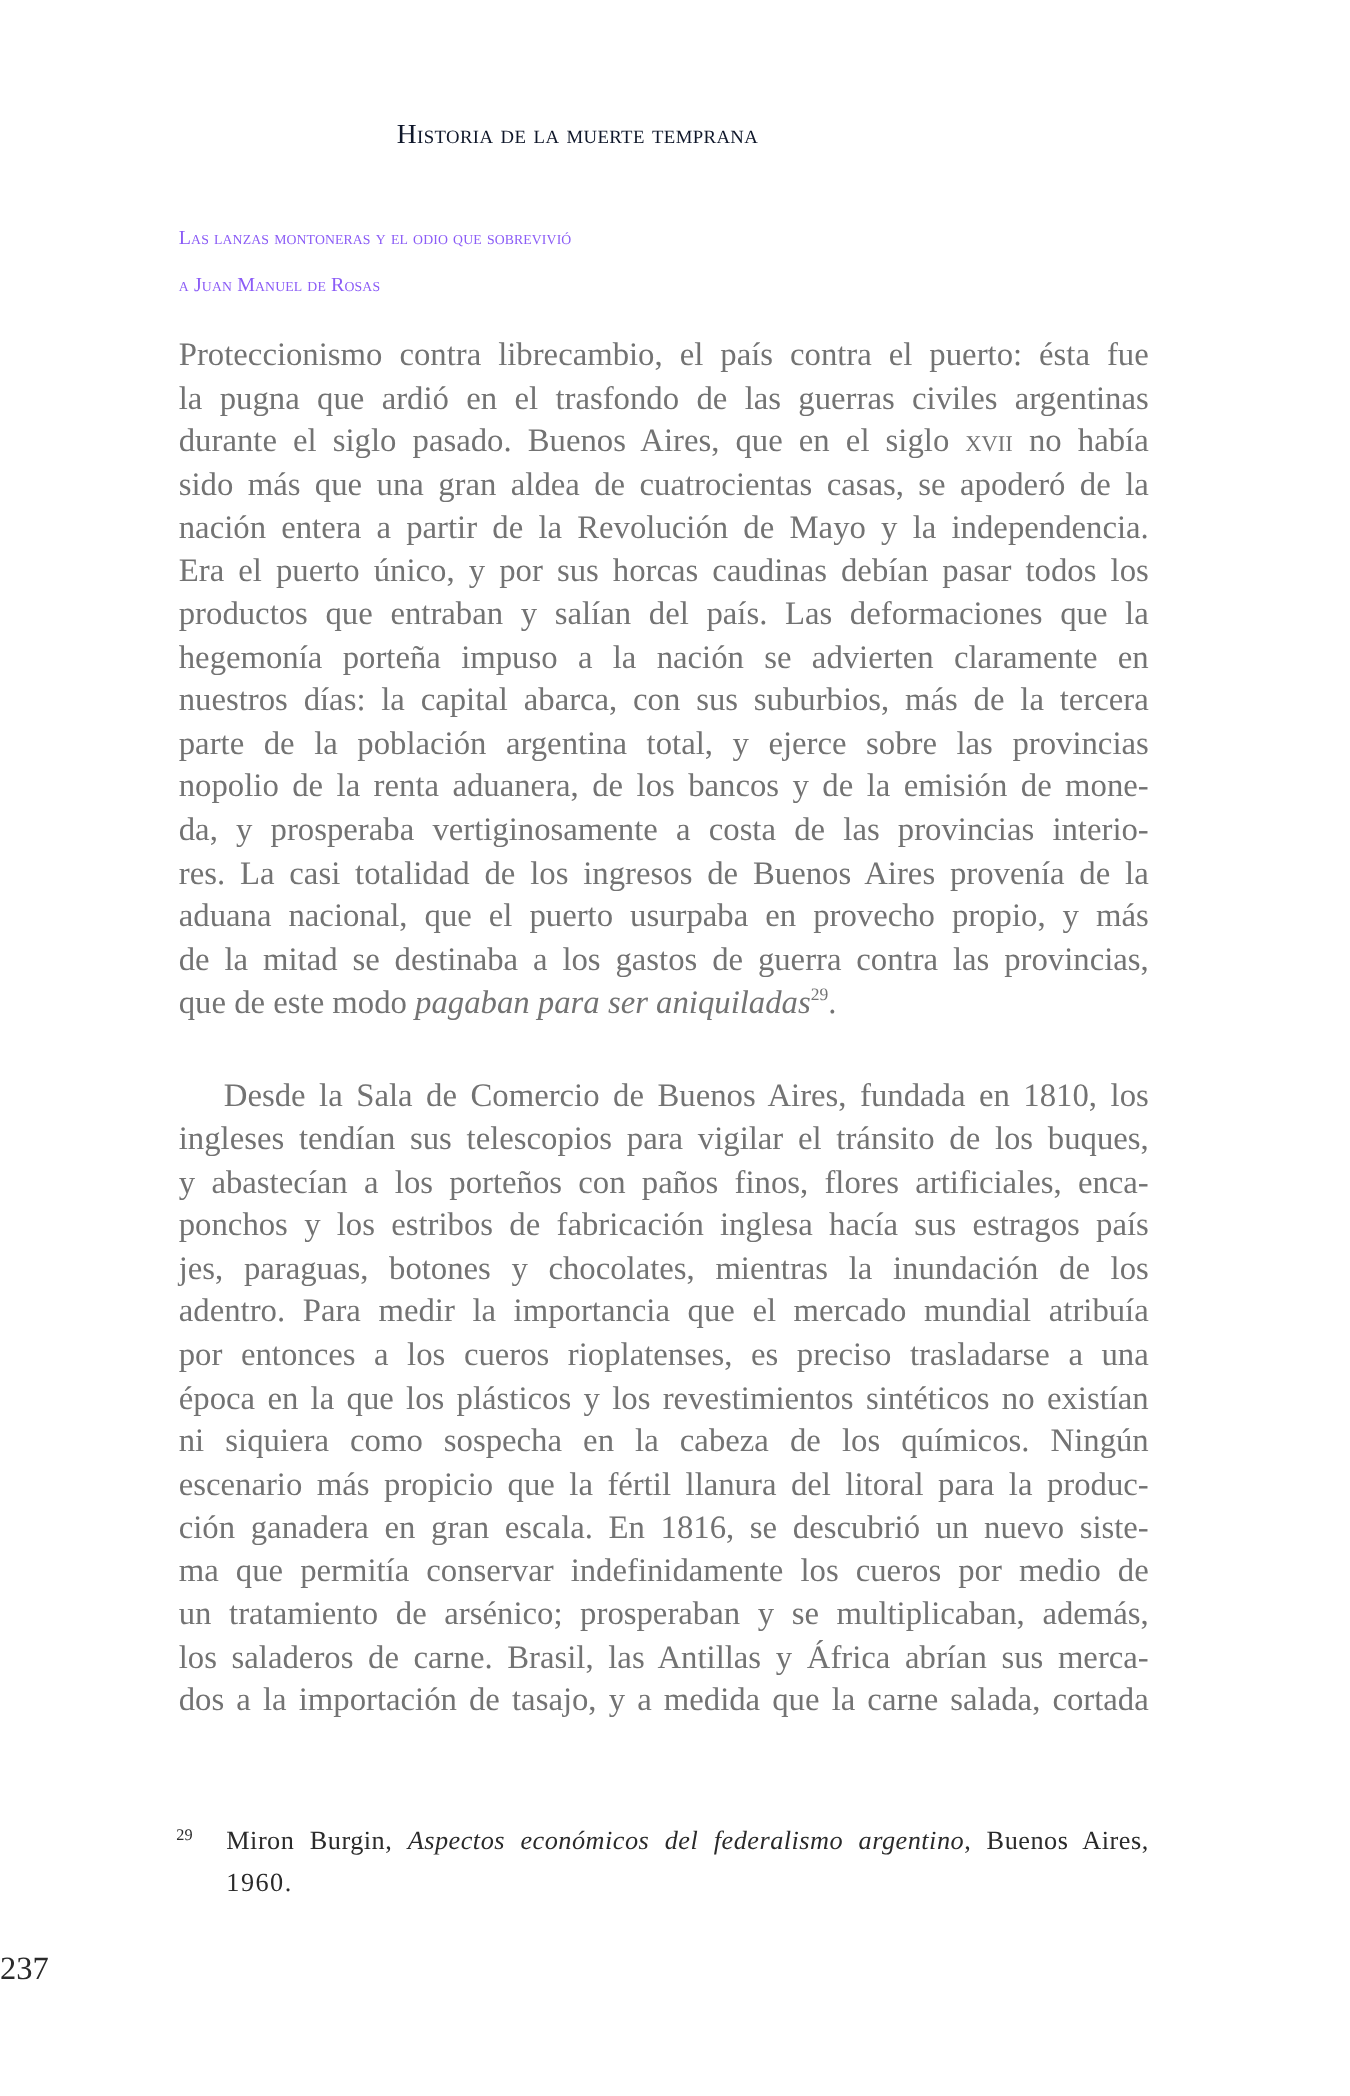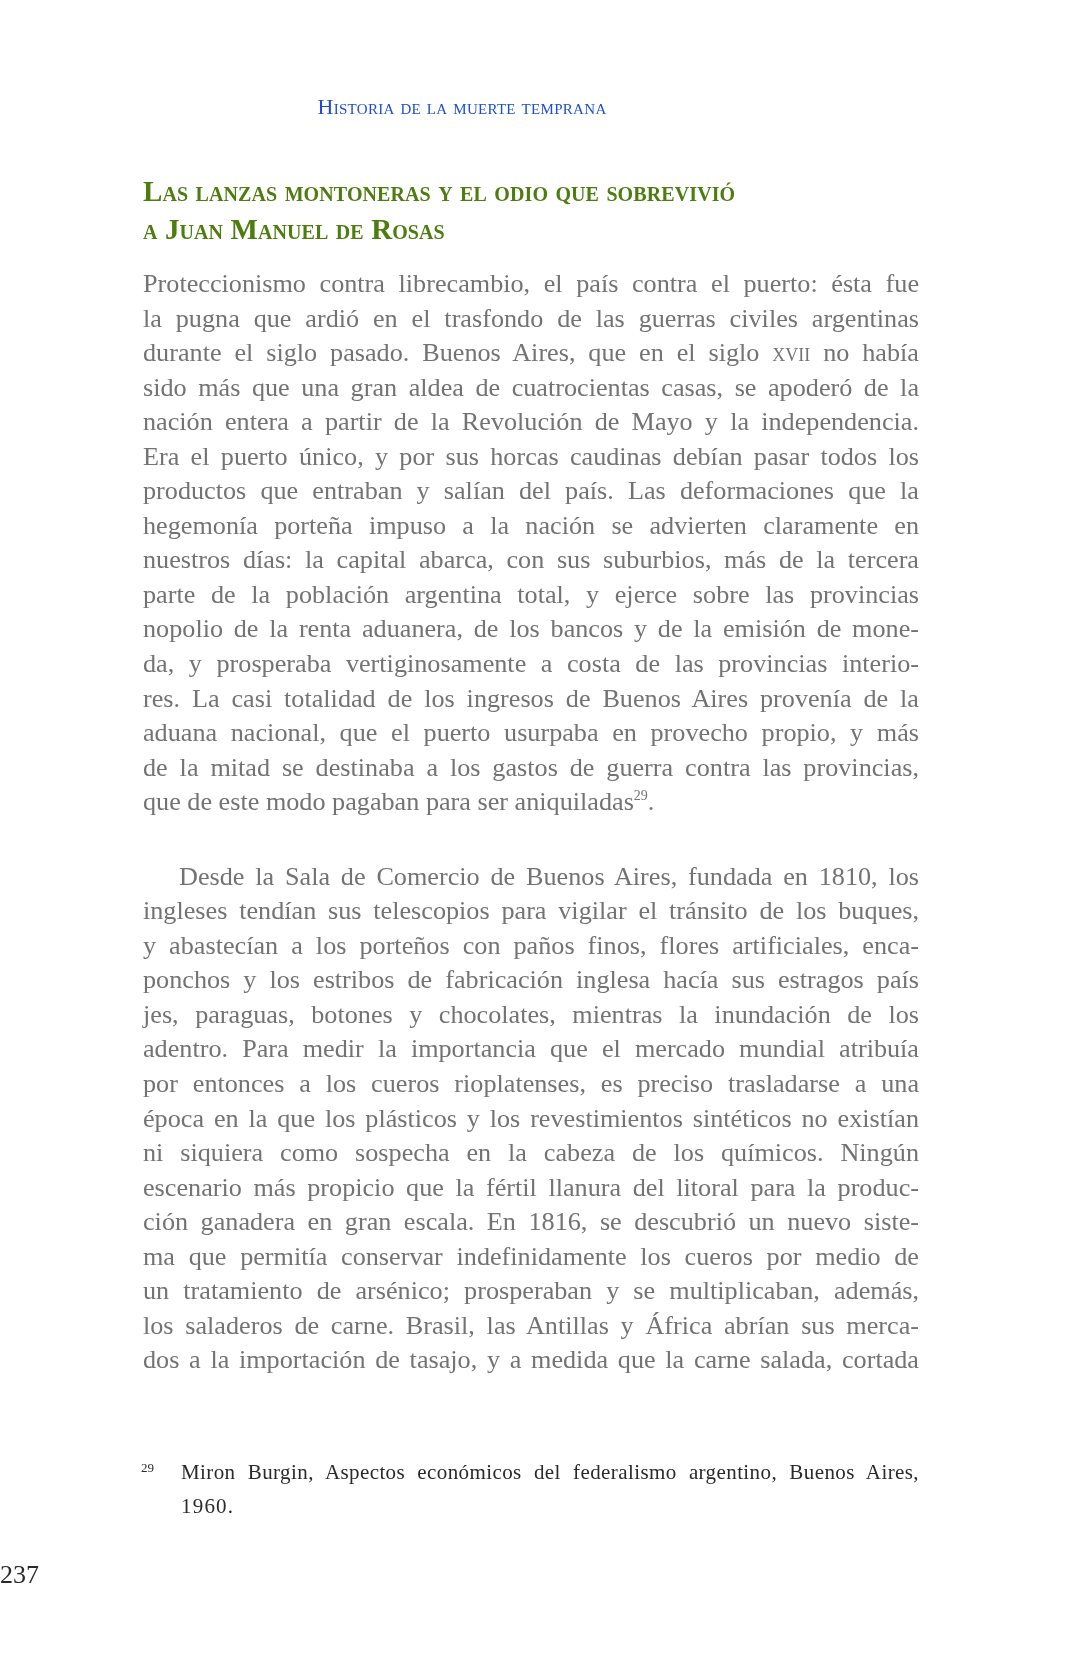--- a/index.html
+++ b/index.html
@@ -23,33 +23,32 @@
     }
     .running-head {
       position: absolute;
       top: 94px;
       left: 0;
       width: 924px;
       text-align: center;
       font-size: 22px;
       font-variant: small-caps;
       letter-spacing: 0.3px;
-      color: #1d4ed8;
+      color: #0f172a;
     }
     .section-title {
       position: absolute;
       top: 172px;
       left: 143px;
       width: 780px;
-      font-size: 29px;
+      font-size: 16px;
       font-variant: small-caps;
       line-height: 38px;
-      color: #4d7c0f;
+      color: #8b5cf6;
       letter-spacing: 0.1px;
-      font-weight: bold;
     }
     .section-title span { display: block; }
     .body-text {
       position: absolute;
       top: 267px;
       left: 143px;
       width: 776px;
       font-size: 26.2px;
       line-height: 34.55px;
       text-align: justify;
@@ -65,21 +64,21 @@
       overflow: visible;
     }
     .body-text .line.last {
       text-align-last: left;
     }
     .body-text .line.indent {
       text-indent: 36px;
       margin-top: 40px;
     }
     .smallcaps { font-variant: small-caps; text-transform: lowercase; }
-    .italic { }
+    .italic { font-style: italic; }
     sup.fnref {
       font-size: 14px;
       vertical-align: 10px;
       line-height: 0;
     }
     .footnote {
       position: absolute;
       top: 1455px;
       left: 143px;
       width: 776px;

